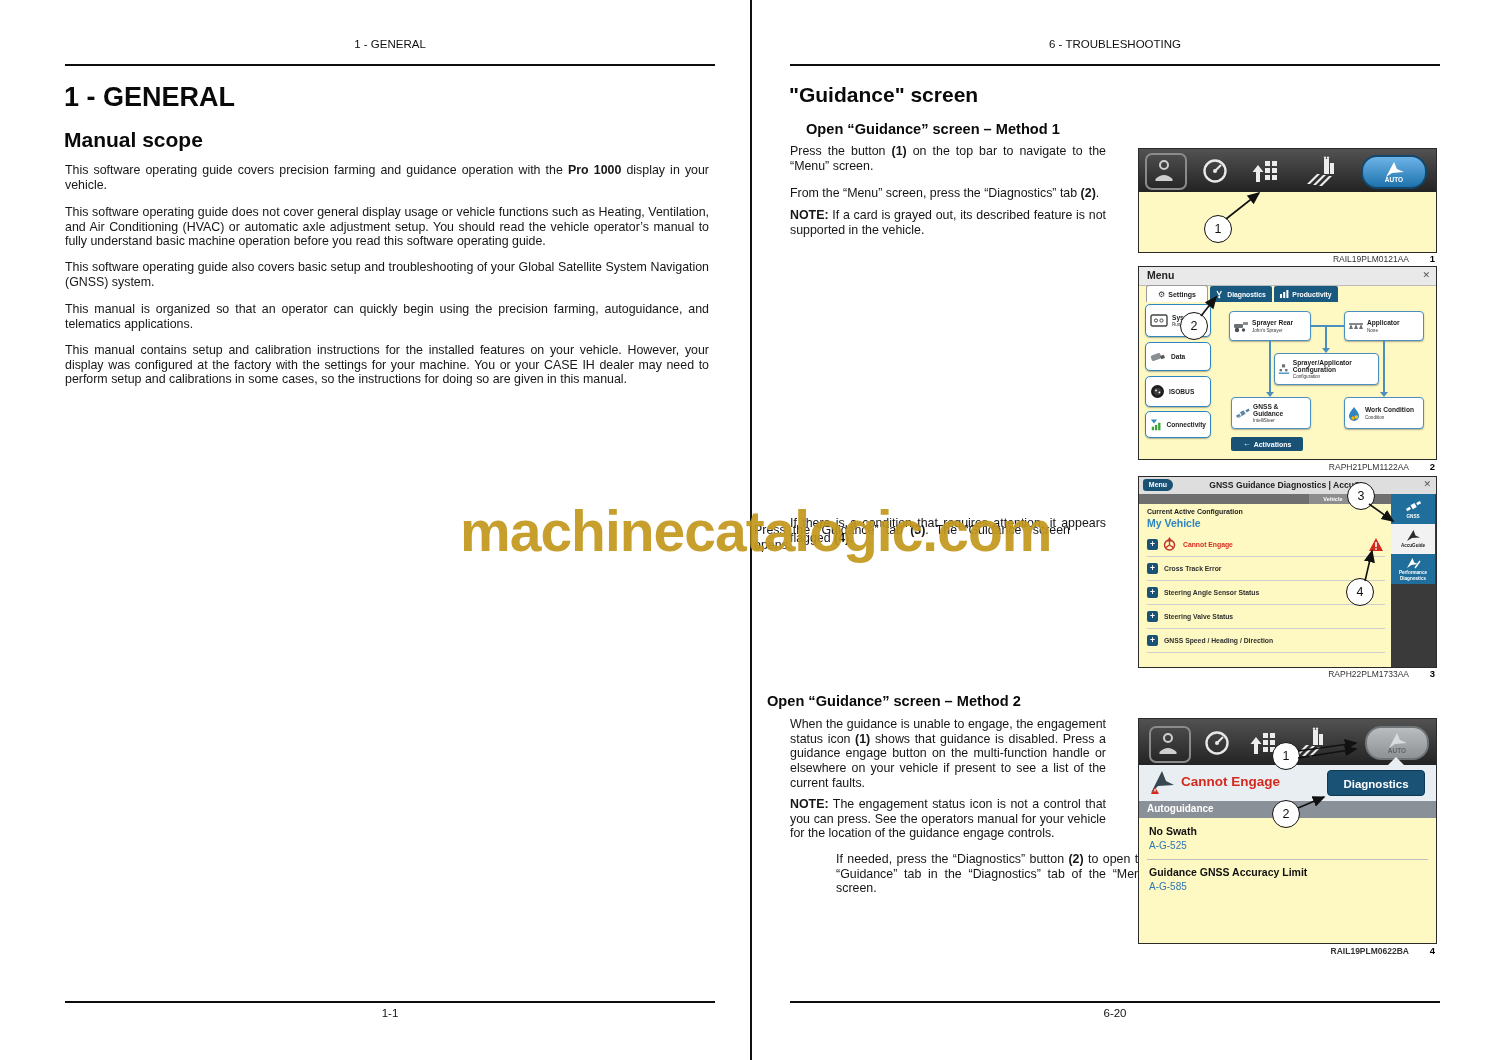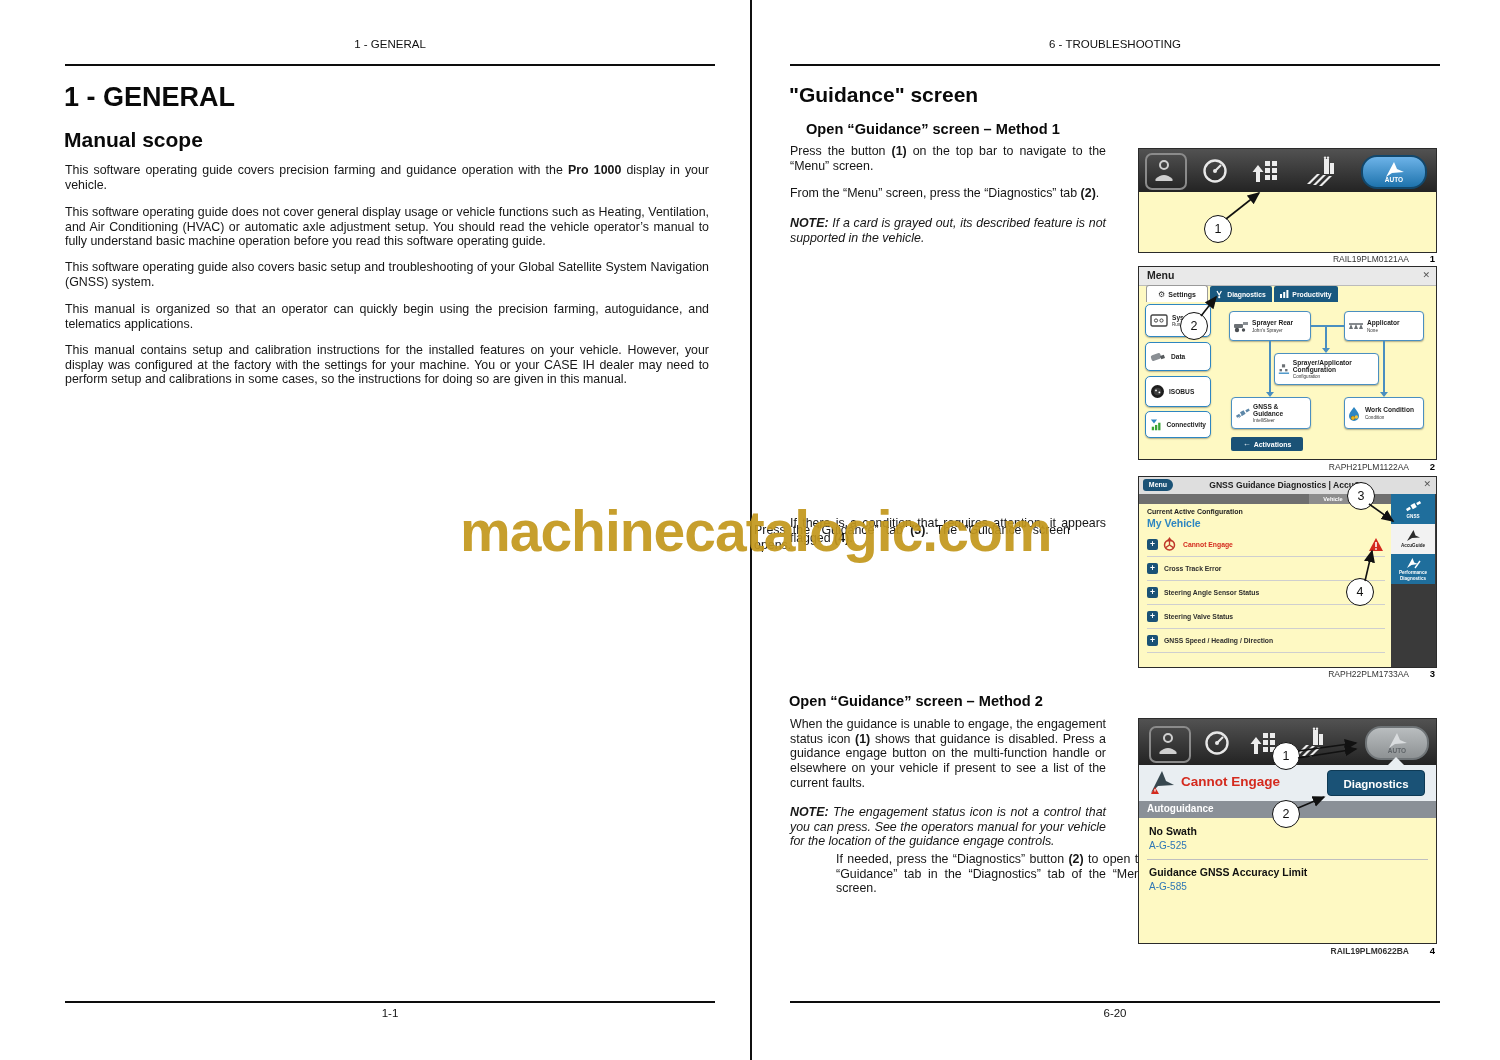--- a/index.html
+++ b/index.html
@@ -1,21 +1,21 @@
 <!DOCTYPE html>
 <html><head>
 <meta charset="utf-8">
 <style>
   html,body{margin:0;padding:0;background:#fff;}
   #canvas{position:relative;width:1500px;height:1060px;background:#fff;overflow:hidden;
           font-family:"Liberation Sans",sans-serif;color:#141414;}
   .abs{position:absolute;}
   .jp{position:absolute;text-align:justify;font-size:12.4px;line-height:1.18;color:#161616;width:316px;}
   .jpl{width:644px;}
-  .note{font-style:italic;margin-top:8px;}
+  .note{}
   .rh{position:absolute;font-size:11.5px;color:#111;text-align:center;}
   .hline{position:absolute;height:2px;background:#0d0d0d;}
   .fline{position:absolute;height:1.5px;background:#0d0d0d;}
   .h1l{position:absolute;font-size:27px;font-weight:bold;color:#0a0a0a;}
   .h2l{position:absolute;font-size:21px;font-weight:bold;color:#0a0a0a;}
   .h3r{position:absolute;font-size:14.6px;font-weight:bold;color:#0a0a0a;}
   .fig{position:absolute;border:1px solid #2b2b2b;background:#fef9c3;z-index:1;overflow:hidden;}
   .cap{position:absolute;display:flex;justify-content:flex-end;align-items:baseline;font-size:8.5px;color:#333;z-index:2;}
   .cap b{font-size:9.5px;color:#000;width:26px;text-align:right;}
   .topbar{position:absolute;background:linear-gradient(180deg,#525252,#232323);}
@@ -84,21 +84,21 @@
     <b>NOTE:</b><span> If a card is grayed out, its described feature is not supported in the vehicle.</span>
   </div>
 
   <div class="jp" style="left:754px;top:475px;margin-top:48px;">
     <span>Press the “Guidance” tab </span><b>(3)</b><span>.  The “Guidance” screen opens.</span>
   </div>
   <div class="jp" style="left:790px;top:516px;">
     <span>If there is a condition that requires attention, it appears flagged </span><b>(4)</b><span>.</span>
   </div>
 
-  <div class="h3r" style="left:789px;top:693px;">Open “Guidance” screen – Method 2</div>
+  <div class="h3r" style="left:767px;top:693px;">Open “Guidance” screen – Method 2</div>
   <div class="jp" style="left:790px;top:717px;">
     <span>When the guidance is unable to engage, the engagement status icon </span><b>(1)</b><span> shows that guidance is disabled.  Press a guidance engage button on the multi-function handle or elsewhere on your vehicle if present to see a list of the current faults.</span>
   </div>
   <div class="jp note" style="left:790px;top:797px;">
     <b>NOTE:</b><span> The engagement status icon is not a control that you can press.  See the operators manual for your vehicle for the location of the guidance engage controls.</span>
   </div>
   <div class="jp" style="left:836px;top:852px;">
     <span>If needed, press the “Diagnostics” button </span><b>(2)</b><span> to open the “Guidance” tab in the “Diagnostics” tab of the “Menu” screen.</span>
   </div>
 

